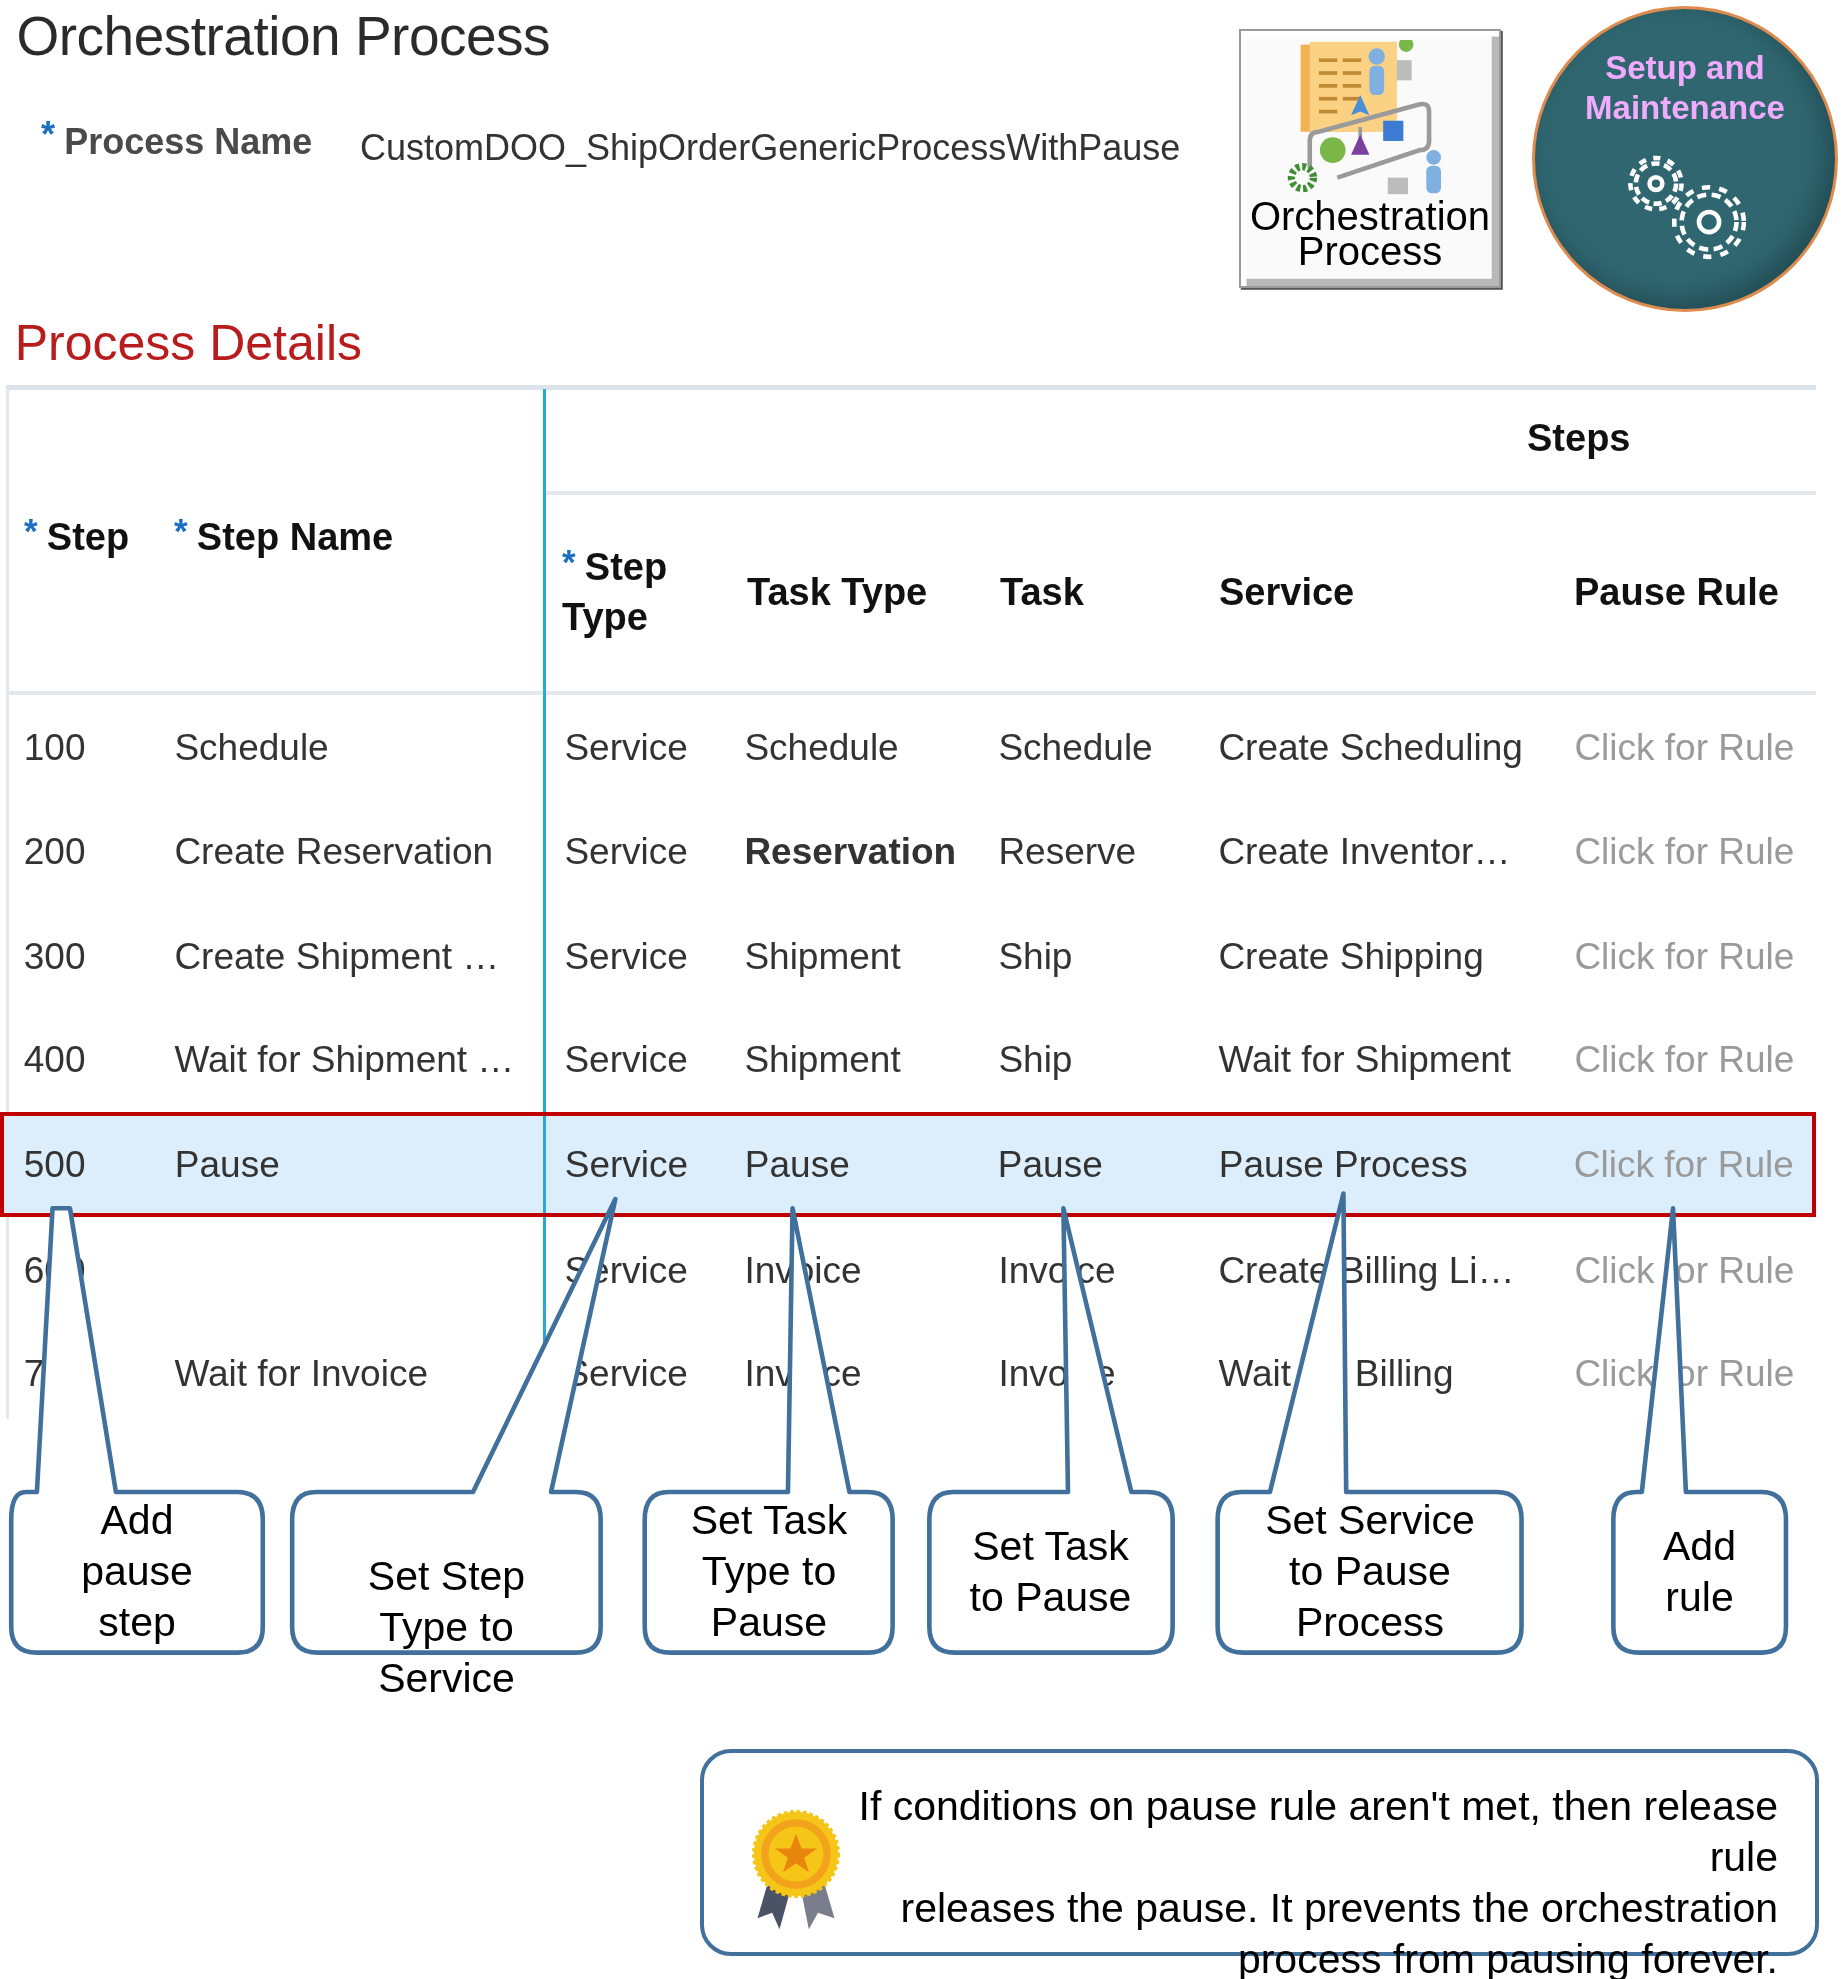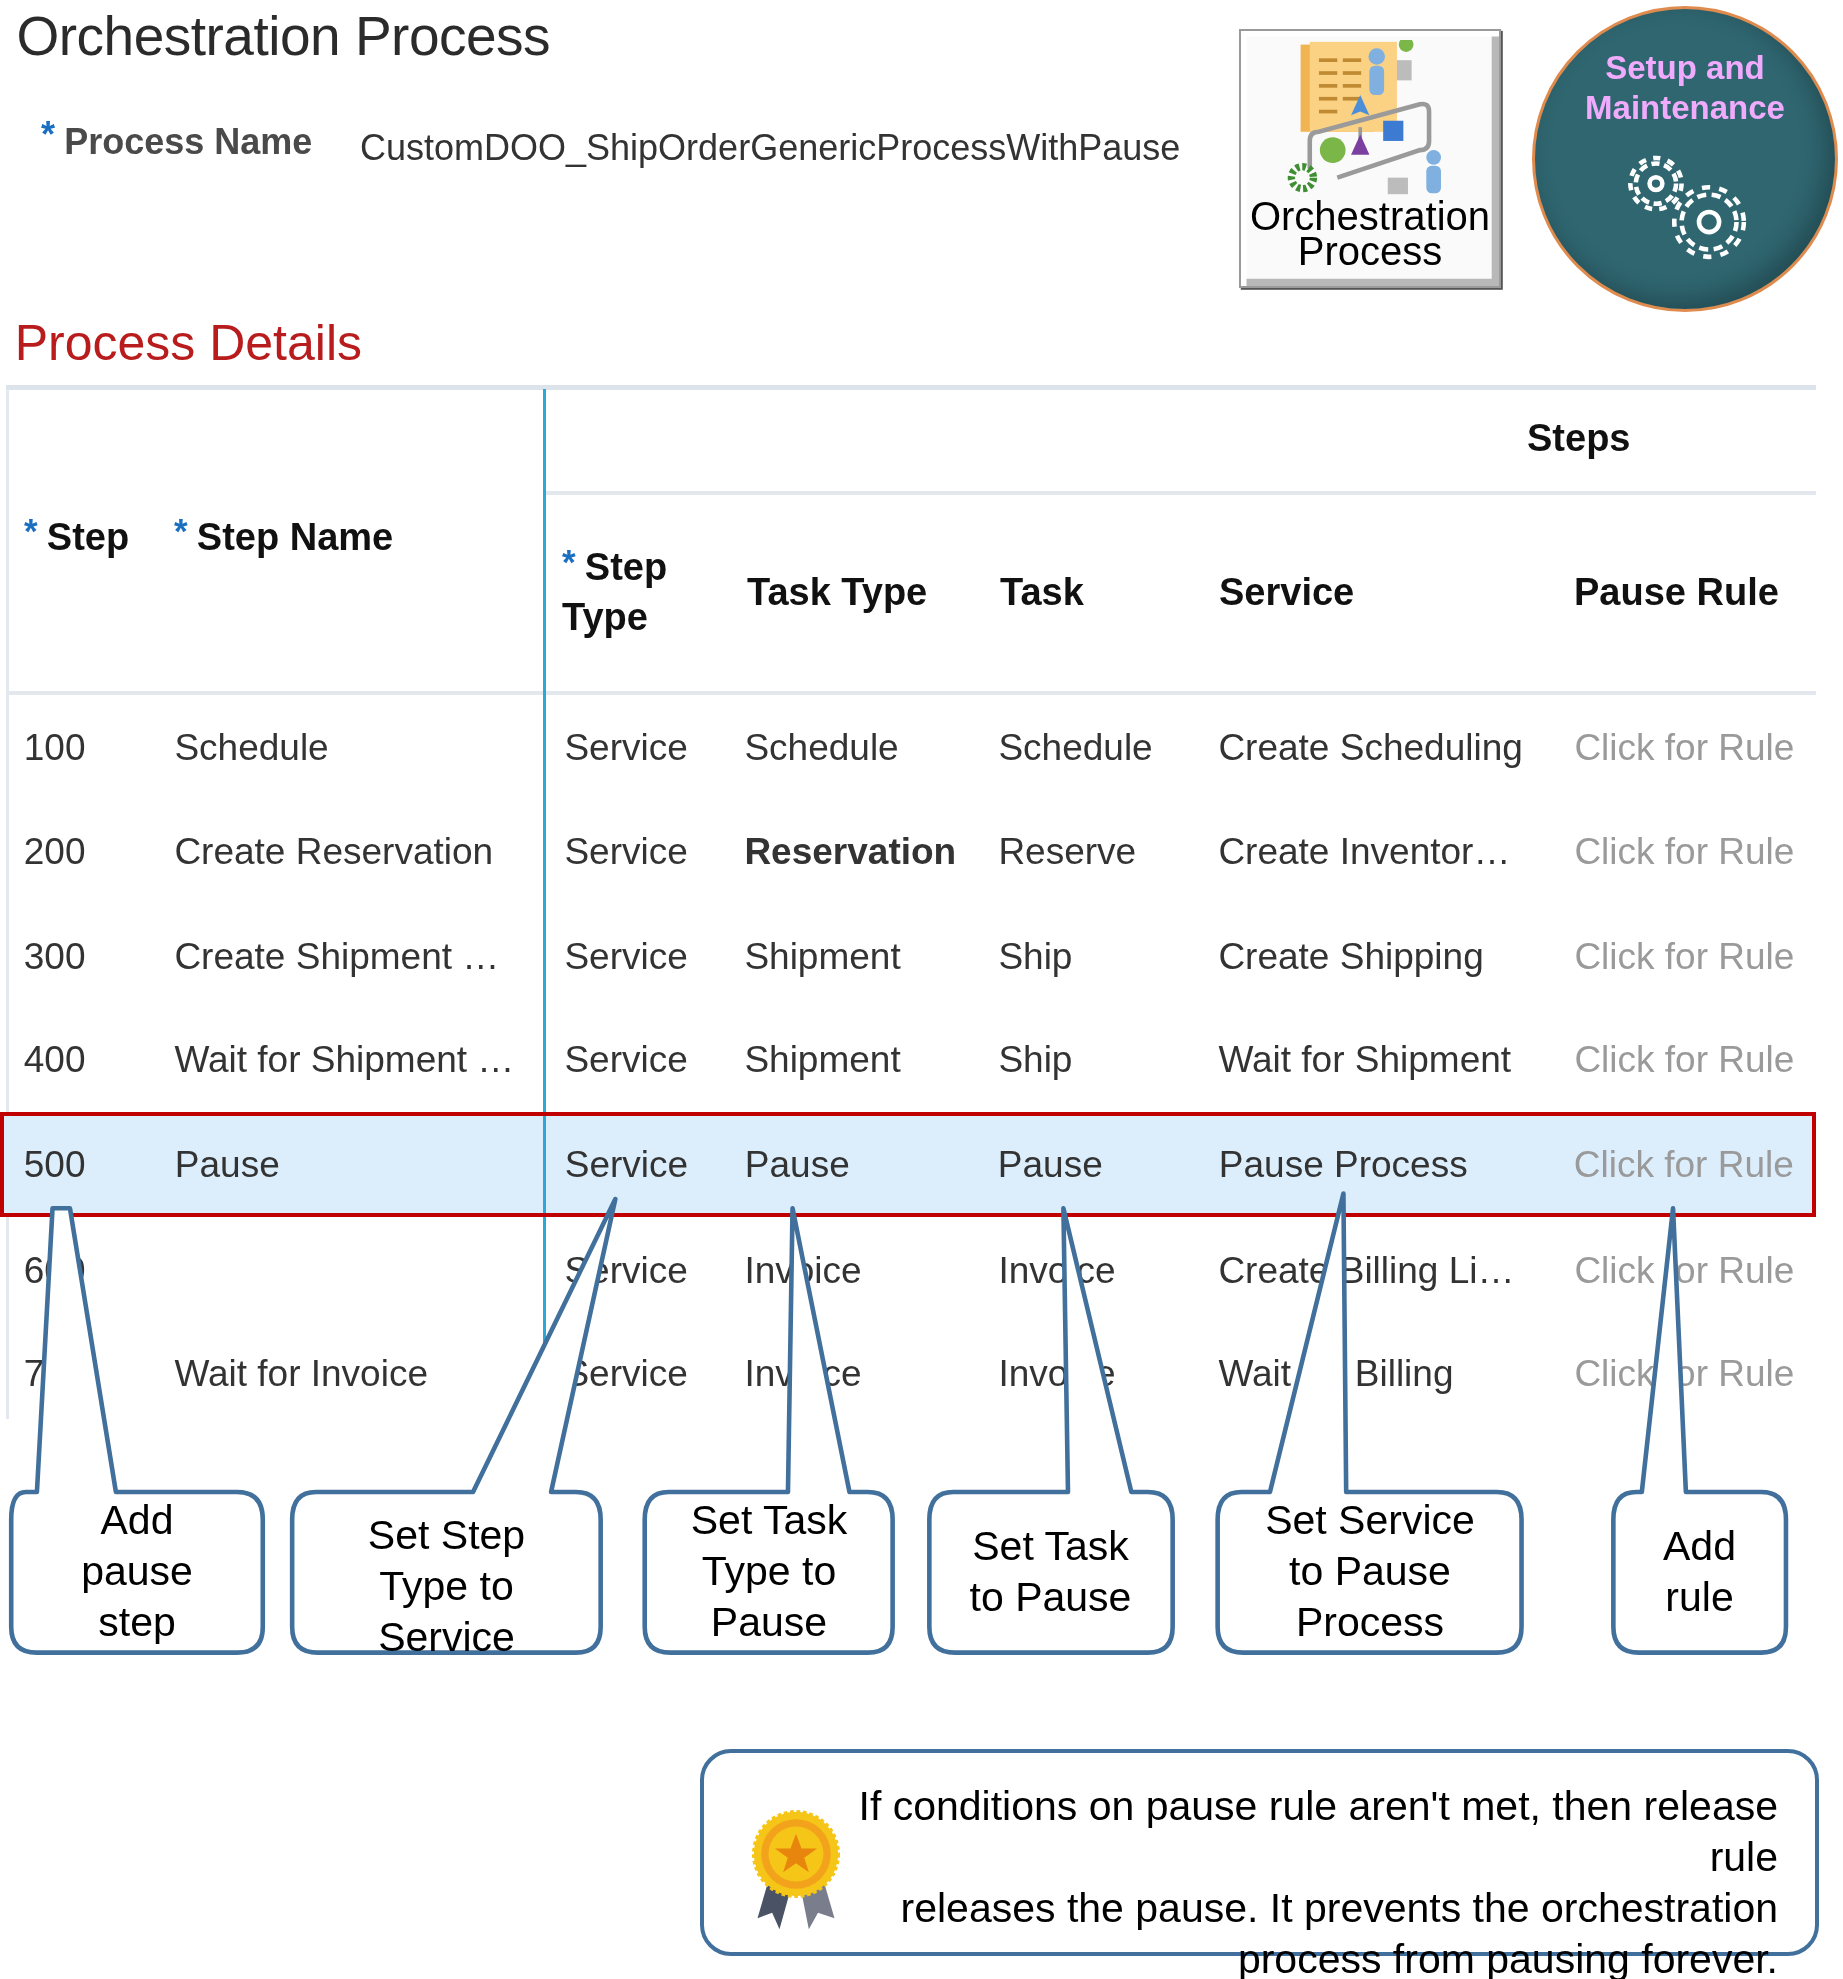--- a/index.html
+++ b/index.html
@@ -219,21 +219,21 @@
 
     <path d="M1788 1625 L1782 1625 Q1757 1625 1757 1655 L1757 1772 Q1757 1800 1785 1800 L1918 1800 Q1945 1800 1945 1772 L1945 1655 Q1945 1625 1918 1625 L1836 1625 L1822 1316 Z"></path>
   </g>
 </svg>
 
 <div class="callout-text" style="left:11px; top:1495px; width:252px;">
   <div>Add</div>
   <div>pause</div>
   <div>step</div>
 </div>
-<div class="callout-text" style="left:292px; top:1510px; width:309px;">
+<div class="callout-text" style="left:292px; top:1551px; width:309px;">
   <div>Set Step</div>
   <div>Type to</div>
   <div>Service</div>
 </div>
 <div class="callout-text" style="left:645px; top:1495px; width:248px;">
   <div>Set Task</div>
   <div>Type to</div>
   <div>Pause</div>
 </div>
 <div class="callout-text" style="left:929px; top:1521px; width:243px;">

